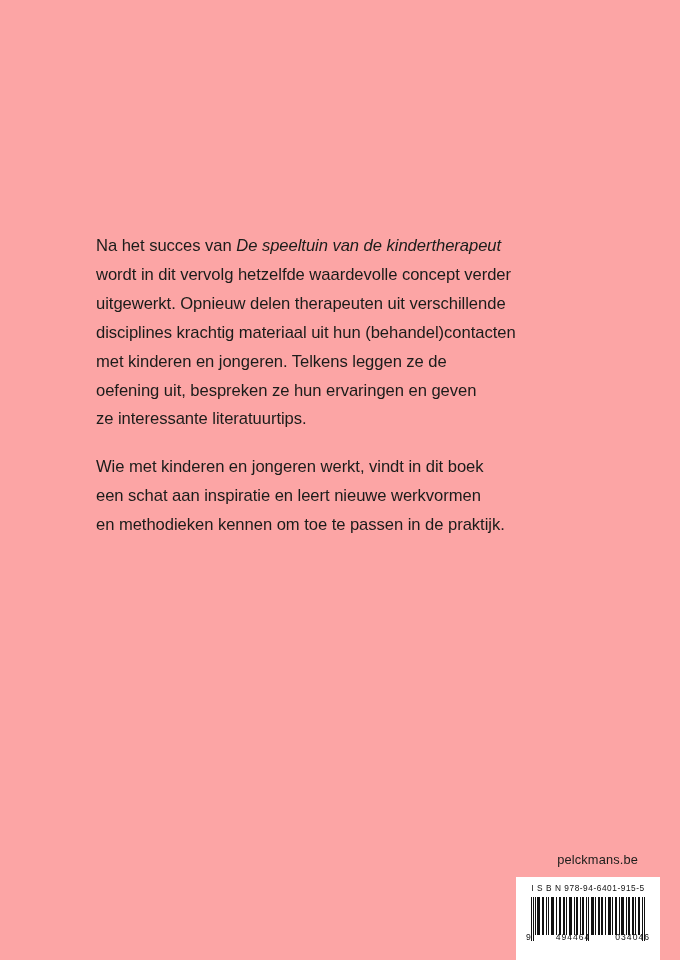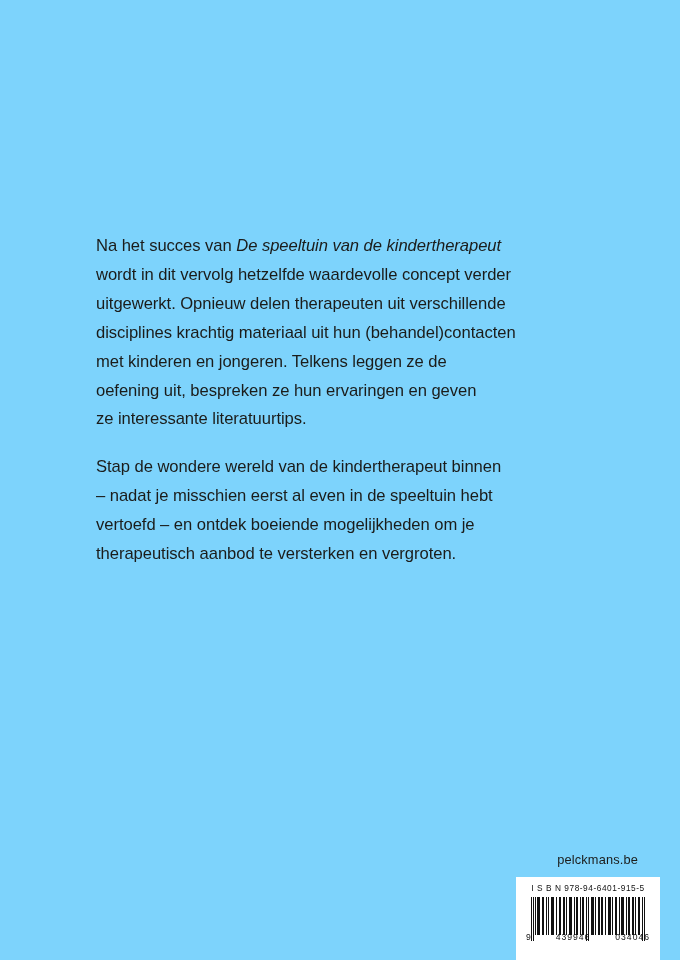--- a/index.html
+++ b/index.html
@@ -11,21 +11,21 @@
     height: 960px;
     background: #aacfac;
     font-family: "Liberation Sans", sans-serif;
     overflow: hidden;
     position: relative;
   }
 
   .cover {
     position: absolute;
     inset: 0;
-    background: #7dd3fc;
+    background: #fca5a5;
   }
 
   
   .blurb {
     position: absolute;
     left: 96px;
     top: 232px;
     width: 496px;
   }
 
@@ -111,25 +111,24 @@
   <div class="blurb">
 
     <p class="para"><span>Na het succes van </span><span class="ttl">De speeltuin van de kindertherapeut</span><span>
 wordt in dit vervolg hetzelfde waardevolle concept verder
 uitgewerkt. Opnieuw delen therapeuten uit verschillende
 disciplines krachtig materiaal uit hun (behandel)contacten
 met kinderen en jongeren. Telkens leggen ze de
 oefening uit, bespreken ze hun ervaringen en geven
 ze interessante literatuurtips.</span></p>
 
+    <p class="para">Wie met kinderen en jongeren werkt, vindt in dit boek
+een schat aan inspiratie en leert nieuwe werkvormen
+en methodieken kennen om toe te passen in de praktijk.</p>
 
-    <p class="para">Stap de wondere wereld van de kindertherapeut binnen
-– nadat je misschien eerst al even in de speeltuin hebt
-vertoefd – en ontdek boeiende mogelijkheden om je
-therapeutisch aanbod te versterken en vergroten.</p>
 
   </div>
 
   <div class="publisher">pelckmans.be</div>
 
   <div class="barcode-panel">
 
     <div class="isbn-line">I S B N  978-94-6401-915-5</div>
 
     <div class="bars-wrap">
@@ -173,20 +172,20 @@
           <rect x="107" y="0" width="2" height="38"></rect>
           <rect x="110" y="0" width="1" height="38"></rect>
           <rect x="113" y="0" width="2" height="38"></rect>
 
           <rect x="117" y="0" width="1" height="44"></rect>
           <rect x="119" y="0" width="1" height="44"></rect>
         </g>
       </svg>
       <div class="ean-digits">
         <span class="lead">9</span>
-        <span class="grp">439946</span>
+        <span class="grp">494464</span>
         <span class="grp">034046</span>
       </div>
     </div>
 
   </div>
 
 </div>
 
 </body></html>

